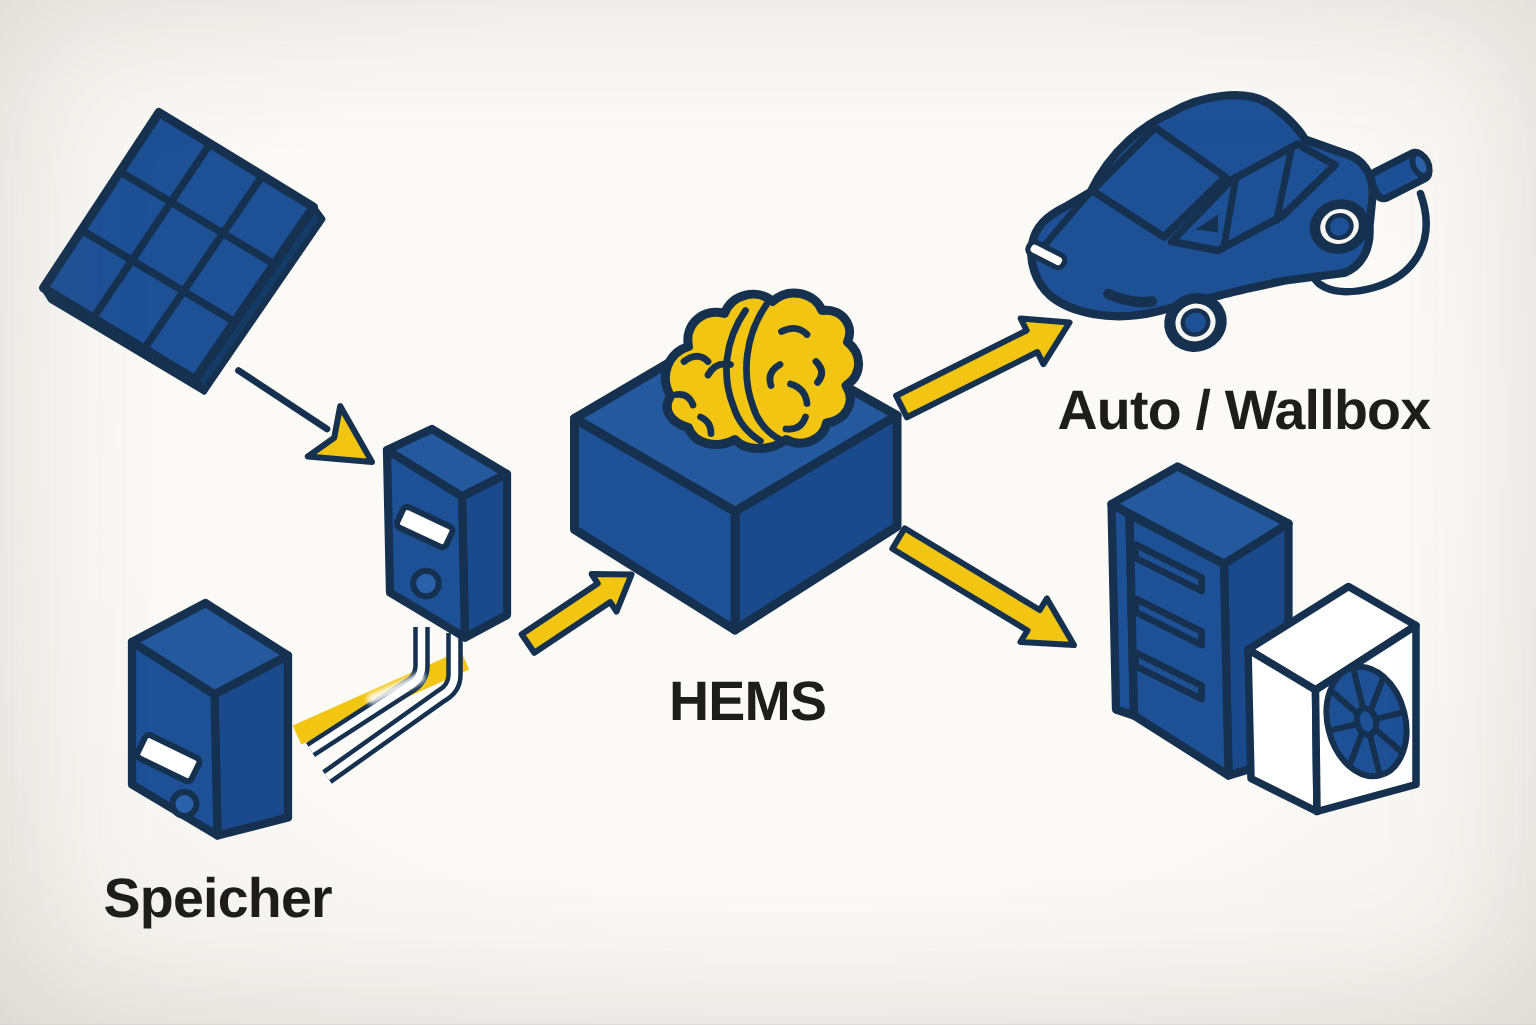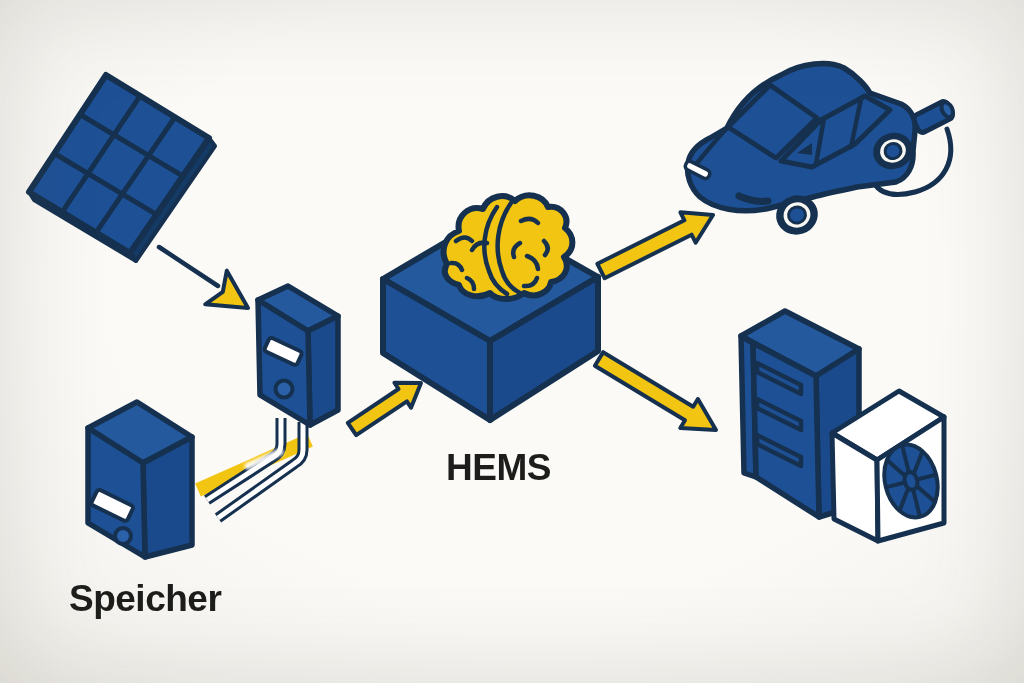--- a/index.html
+++ b/index.html
@@ -164,13 +164,14 @@
         <circle r="37" class="fill-blue sk" stroke-width="4" vector-effect="non-scaling-stroke"></circle>
         <path d="M9,0 L36,0 M6.4,6.4 L25.5,25.5 M0,9 L0,36 M-6.4,6.4 L-25.5,25.5 M-9,0 L-36,0 M-6.4,-6.4 L-25.5,-25.5 M0,-9 L0,-36 M6.4,-6.4 L25.5,-25.5" class="fill-none sk" stroke-width="4" vector-effect="non-scaling-stroke"></path>
         <circle r="9" class="fill-blue sk" stroke-width="4" vector-effect="non-scaling-stroke"></circle>
       </g>
     </g>
   </g>
 </svg>
 
 <div class="label" style="left:446px;top:449px;font-size:37px;">HEMS</div>
 <div class="label" style="left:69px;top:580px;font-size:37px;">Speicher</div>
+<div class="label" style="left:705px;top:255px;font-size:37px;">Auto / Wallbox</div>
 </div>
 
 </body></html>

